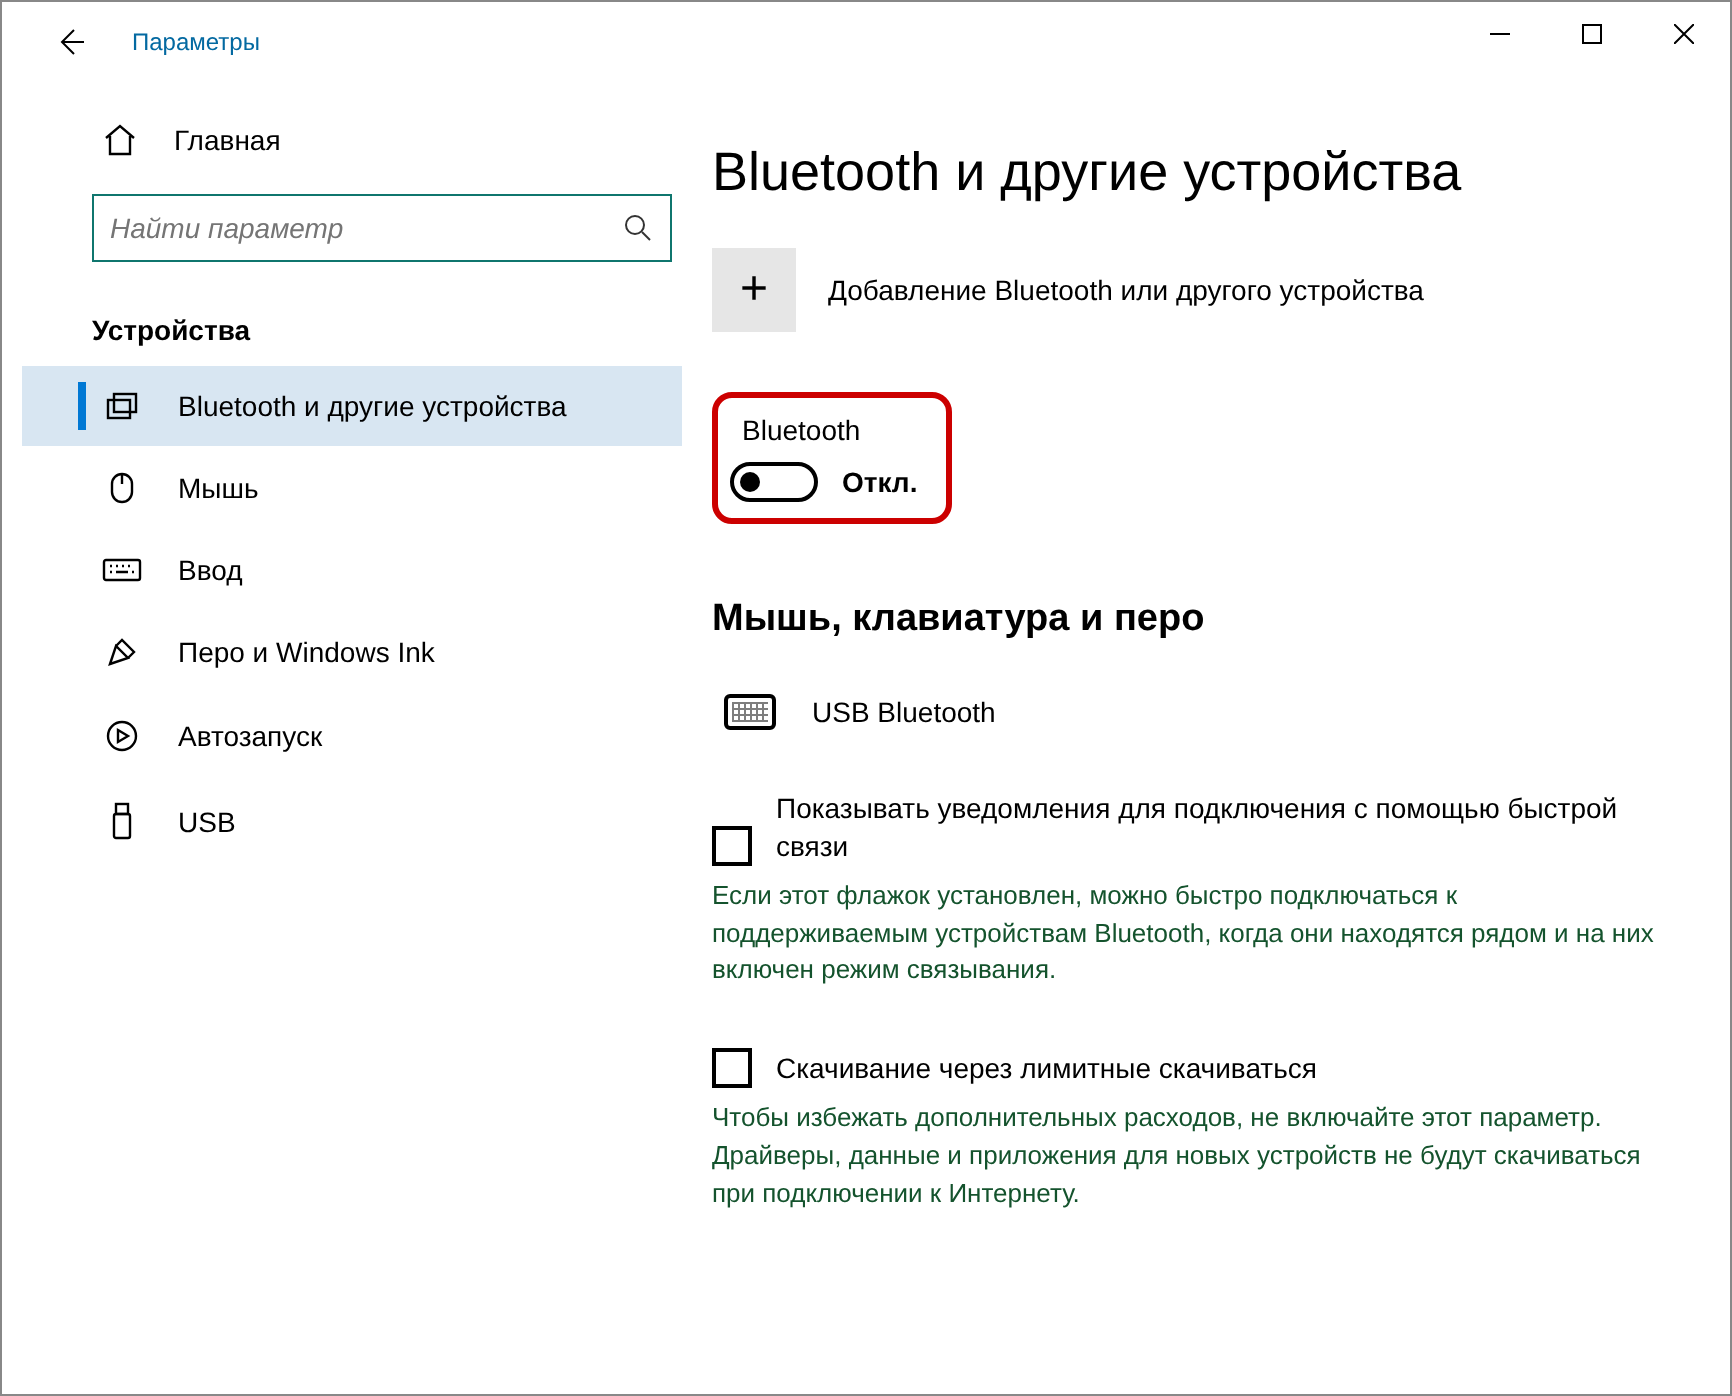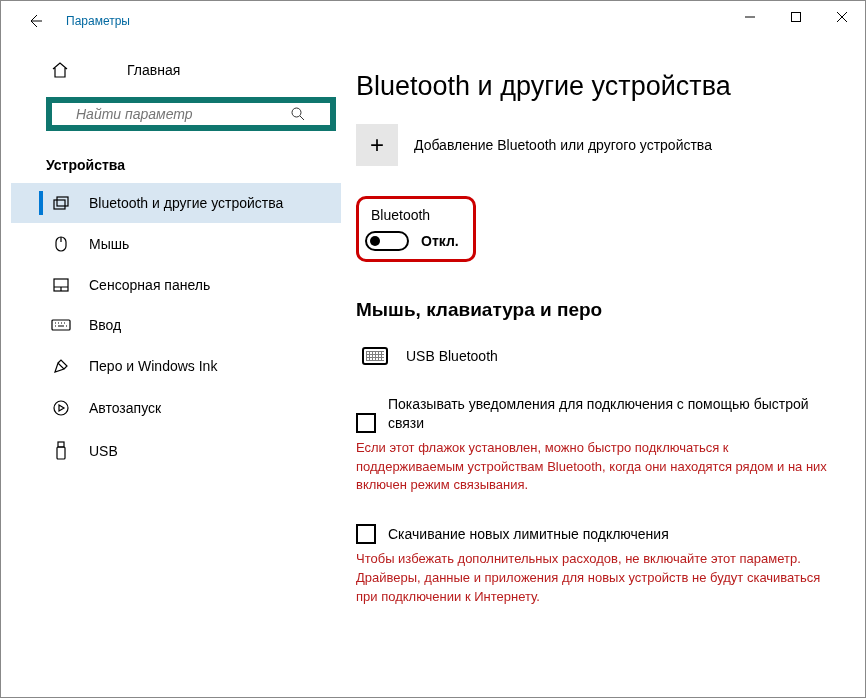--- a/index.html
+++ b/index.html
@@ -7,25 +7,25 @@
     
     .titlebar { height: 40px; display: flex; align-items: center; padding-left: 20px; }
     .back-btn { width: 30px; height: 30px; display: flex; align-items: center; justify-content: center; cursor: pointer; }
     .titlebar-title { font-size: 12px; margin-left: 15px; color: #0369a1; }
     .win-controls { position: absolute; right: 0; top: 0; display: flex; }
     .win-btn { width: 46px; height: 32px; display: flex; align-items: center; justify-content: center; cursor: pointer; }
     
     .content-wrap { display: flex; height: calc(100% - 40px); }
     
     .sidebar { width: 340px; padding: 10px 0 0 10px; }
-    .nav-home { display: flex; align-items: center; padding: 10px 20px 10px 40px; cursor: pointer; font-size: 14px; gap: 40px; }
+    .nav-home { display: flex; align-items: center; padding: 10px 20px 10px 40px; cursor: pointer; font-size: 14px; }
     .nav-home .icon-box { margin-right: 18px; }
     
     .search-wrap { padding: 8px 20px 8px 35px; }
-    .search-box { display: flex; align-items: center; border: 6px solid #0f766e; height: 34px; padding: 0 24px; width: 290px; }
+    .search-box { display: flex; align-items: center; border: 1px solid #0f766e; height: 34px; padding: 0 8px; width: 290px; }
     .search-box input { border: none; outline: none; flex: 1; font-size: 14px; font-style: italic; color: #666; background: transparent; }
     .search-icon-btn { display: flex; align-items: center; cursor: pointer; }
     
     .section-header { padding: 18px 20px 10px 35px; font-size: 14px; font-weight: 600; }
     
     .nav-item { display: flex; align-items: center; padding: 12px 20px 12px 40px; cursor: pointer; font-size: 14px; position: relative; }
     .nav-item.active { background: #d8e6f2; }
     .nav-item.active::before { content: ''; position: absolute; left: 28px; top: 8px; bottom: 8px; width: 4px; background: #0078d4; }
     .nav-item .icon-box { width: 20px; margin-right: 18px; display: flex; align-items: center; justify-content: center; }
     
@@ -47,21 +47,21 @@
     
     .device-row { display: flex; align-items: center; padding: 10px 0 30px 6px; cursor: pointer; }
     .kb-icon { width: 26px; height: 18px; border: 2px solid #000; border-radius: 3px; margin-right: 18px; position: relative; }
     .kb-icon::after { content: ''; position: absolute; left: 2px; right: 2px; top: 2px; bottom: 2px; background: repeating-linear-gradient(to right, #000 0 1px, transparent 1px 3px), repeating-linear-gradient(to bottom, #000 0 1px, transparent 1px 3px); opacity: 0.5; }
     .device-name { font-size: 14px; }
     
     .option-block { margin-bottom: 28px; }
     .checkbox-row { display: flex; align-items: flex-end; margin-bottom: 6px; }
     .checkbox { width: 20px; height: 20px; border: 2px solid #000; margin-right: 12px; flex-shrink: 0; cursor: pointer; margin-top: 1px; }
     .check-label { font-size: 14px; line-height: 1.35; }
-    .desc-text { font-size: 13px; color: #b91c1c; line-height: 1.45; margin-left: 0; }
+    .desc-text { font-size: 13px; color: #14532d; line-height: 1.45; margin-left: 0; }
     
     svg { display: block; }
   </style>
 </head>
 <body>
 
 <div class="titlebar">
   <div class="back-btn">
     <svg width="16" height="16" viewBox="0 0 16 16">
         <path d="M9 2 L3 8 L9 14" stroke="#000" stroke-width="1" fill="none"></path>
@@ -127,29 +127,20 @@
     <div class="nav-item">
       <span class="icon-box">
         <svg width="16" height="18" viewBox="0 0 16 18">
             <rect x="3" y="2" width="10" height="14" rx="5" stroke="#000" fill="none" stroke-width="1.2"></rect>
             <path d="M8 2 V7" stroke="#000" stroke-width="1.2"></path>
           </svg>
       </span>
       <span>Мышь</span>
     </div>
 
-    <div class="nav-item">
-      <span class="icon-box">
-        <svg width="18" height="16" viewBox="0 0 18 16">
-            <rect x="2" y="2" width="14" height="12" stroke="#000" fill="none" stroke-width="1.2"></rect>
-            <path d="M2 10 H16 M9 10 V14" stroke="#000" stroke-width="1.2"></path>
-          </svg>
-      </span>
-      <span>Сенсорная панель</span>
-    </div>
 
     <div class="nav-item">
       <span class="icon-box">
         <svg width="20" height="14" viewBox="0 0 20 14">
             <rect x="1" y="2" width="18" height="10" rx="1" stroke="#000" fill="none" stroke-width="1.2"></rect>
             <path d="M4 5 H5 M7 5 H8 M10 5 H11 M13 5 H14 M4 8 H5 M7 8 H13 M15 8 H16" stroke="#000" stroke-width="1.2"></path>
           </svg>
       </span>
       <span>Ввод</span>
     </div>
@@ -213,18 +204,18 @@
       <div class="checkbox-row">
         <div class="checkbox"></div>
         <div class="check-label">Показывать уведомления для подключения с помощью быстрой связи</div>
       </div>
       <div class="desc-text">Если этот флажок установлен, можно быстро подключаться к поддерживаемым устройствам Bluetooth, когда они находятся рядом и на них включен режим связывания.</div>
     </div>
     
     <div class="option-block">
       <div class="checkbox-row">
         <div class="checkbox"></div>
-        <div class="check-label">Скачивание новых лимитные подключения</div>
+        <div class="check-label">Скачивание через лимитные скачиваться</div>
       </div>
       <div class="desc-text">Чтобы избежать дополнительных расходов, не включайте этот параметр. Драйверы, данные и приложения для новых устройств не будут скачиваться при подключении к Интернету.</div>
     </div>
   </div>
 </div>
 
 </body></html>

